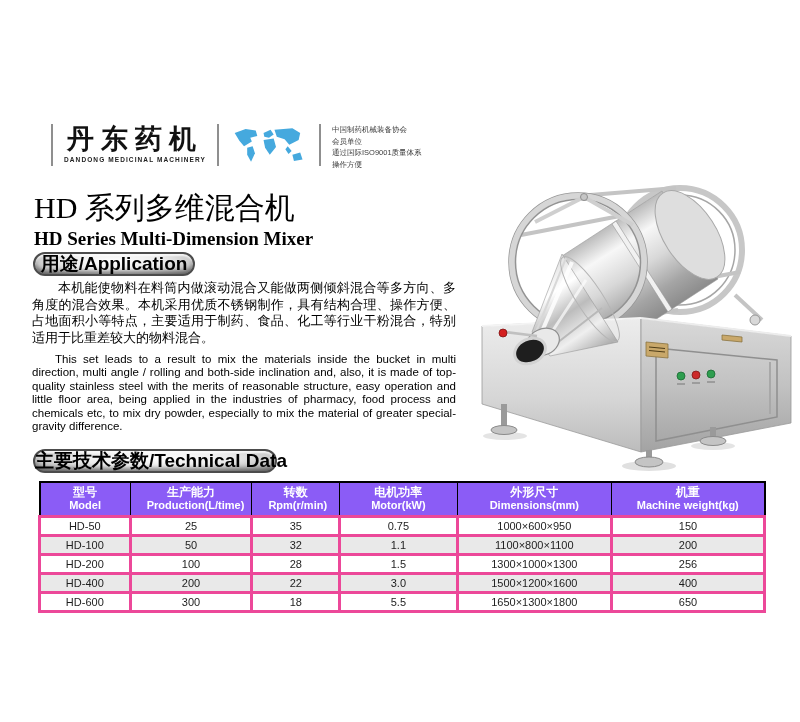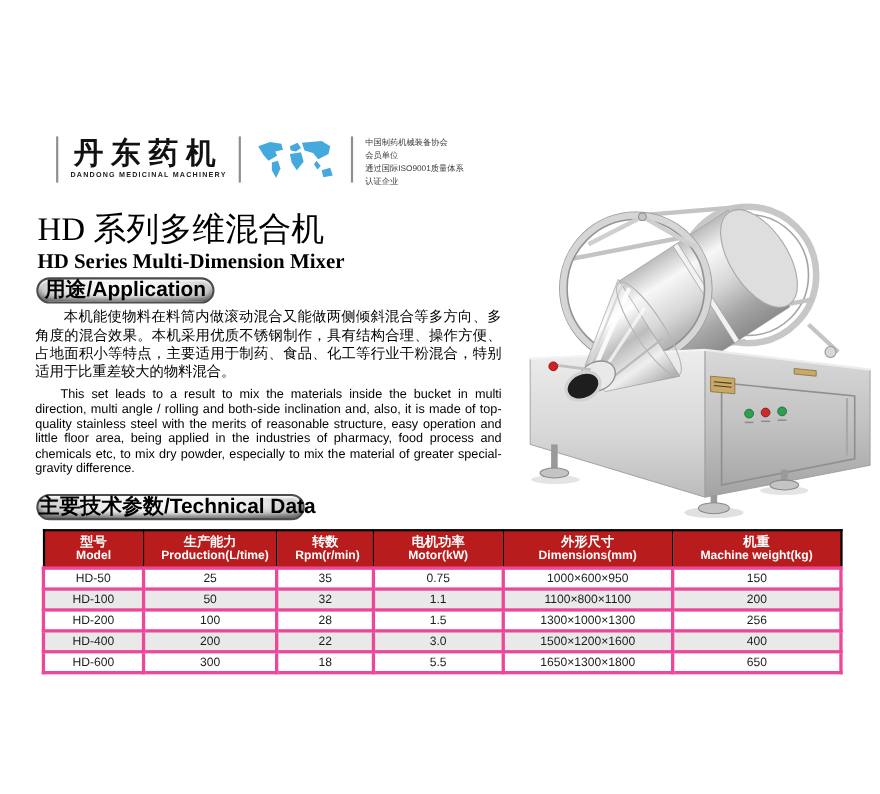--- a/index.html
+++ b/index.html
@@ -29,21 +29,21 @@
   
   .para{position:absolute;left:32px;color:#000000;text-align:justify;text-indent:2em;}
   .para-zh{top:280px;width:424px;font-size:13px;line-height:16.5px;}
   .para-en{top:353px;width:424px;font-size:11.5px;line-height:13.4px;}
 
   
   .machine{position:absolute;left:452px;top:176px;width:348px;height:296px;}
 
   
   table.tech{position:absolute;left:38px;top:481px;width:728px;border-collapse:collapse;border:2px solid #000;table-layout:fixed;}
-  table.tech th{background:#b91c1c;color:#fff;border:1px solid #000;padding:2px 16px 3px;vertical-align:middle;}
+  table.tech th{background:#8b5cf6;color:#fff;border:1px solid #000;padding:2px 16px 3px;vertical-align:middle;}
   .th-zh{font-size:12px;font-weight:bold;line-height:14px;}
   .th-en{font-size:11px;font-weight:bold;line-height:13px;}
   table.tech td{border:3px solid #ec4899;text-align:center;font-size:11px;color:#1d1d1d;height:16px;padding:0;}
   table.tech tbody tr:nth-child(even){background:#e9e9e9;}
   table.tech tbody tr:nth-child(odd){background:#ffffff;}
 </style>
 </head>
 <body>
 
 <div class="logo-row">
@@ -62,21 +62,21 @@
       <path d="M57,6 L80,4 L90,10 L88,19 L76,25 L70,18 L60,15 Z"></path>
       <path d="M74,27 L79,33 L75,37 L71,31 Z"></path>
       <path d="M80,38 L90,35 L93,44 L82,46 Z"></path>
     </g>
   </svg>
   <div class="vbar"></div>
   <div class="certs">
     <div>中国制药机械装备协会</div>
     <div>会员单位</div>
     <div>通过国际ISO9001质量体系</div>
-    <div>认证企业</div>
+    <div>操作方便</div>
   </div>
 </div>
 
 <div class="title">HD 系列多维混合机</div>
 <div class="subtitle">HD Series Multi-Dimension Mixer</div>
 
 <div class="badge badge1">用途/Application</div>
 <div class="para para-zh">本机能使物料在料筒内做滚动混合又能做两侧倾斜混合等多方向、多角度的混合效果。本机采用优质不锈钢制作，具有结构合理、操作方便、占地面积小等特点，主要适用于制药、食品、化工等行业干粉混合，特别适用于比重差较大的物料混合。</div>
 <div class="para para-en">This set leads to a result to mix the materials inside the bucket in multi direction, multi angle / rolling and both-side inclination and, also, it is made of top-quality stainless steel with the merits of reasonable structure, easy operation and little floor area, being applied in the industries of pharmacy, food process and chemicals etc, to mix dry powder, especially to mix the material of greater special-gravity difference.</div>
 

